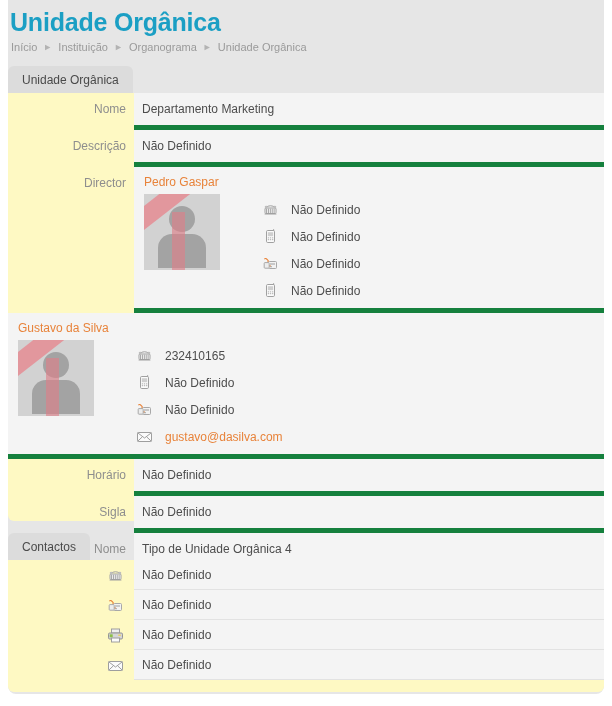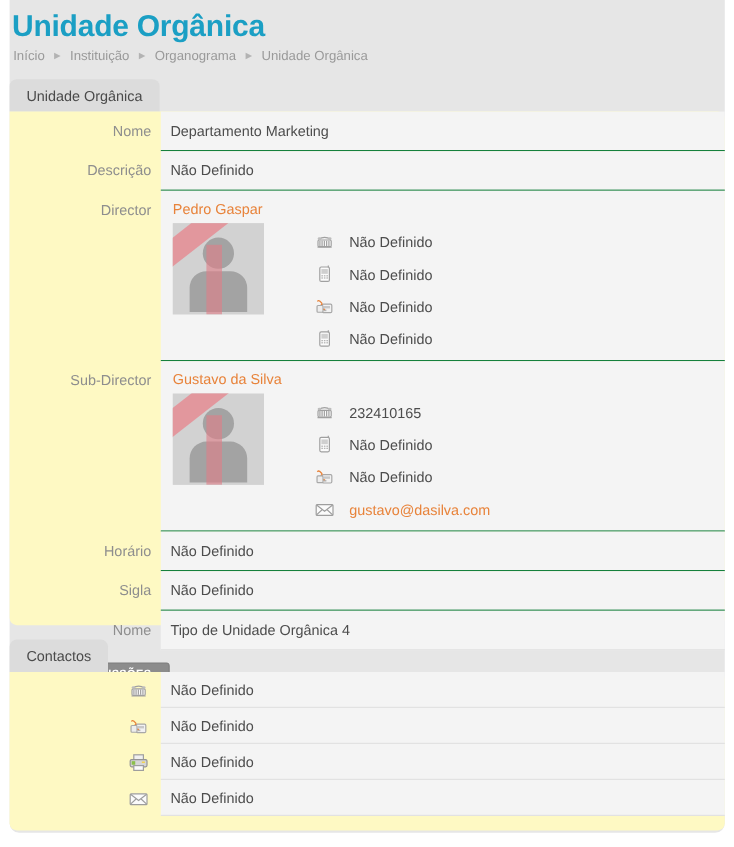--- a/index.html
+++ b/index.html
@@ -101,21 +101,21 @@
     text-align: right;
     padding: 8px 8px 8px 0;
     font-size: 12px;
     color: #8e8e8e;
     line-height: 16px;
     box-sizing: border-box;
   }
   .val {
     flex: 1;
     background: #f4f4f4;
-    border-bottom: 1px solid #15803d;
+    border-bottom: 5px solid #15803d;
     padding: 8px 10px 8px 8px;
     font-size: 12px;
     color: #4d4d4d;
     line-height: 16px;
     box-sizing: border-box;
     min-height: 16px;
   }
   .val.tall { padding-bottom: 4px; }
   .val.last { border-bottom: 1px solid #e2e2e2; }
 
@@ -369,21 +369,20 @@
                 </svg>
                 <span class="ctext">Não Definido</span>
               </div>
 
             </div>
           </div>
         </div>
       </div>
 
       <div class="row">
-        <div class="lbl">Sub-Director</div>
         <div class="val tall">
           <div class="person-name">Gustavo da Silva</div>
           <div class="person-body">
             <div class="avatar">
               <div class="sil-head"></div>
               <div class="sil-body"></div>
               <div class="stripe-vert"></div>
               <div class="stripe-diag"></div>
               <div class="gloss"></div>
             </div>

